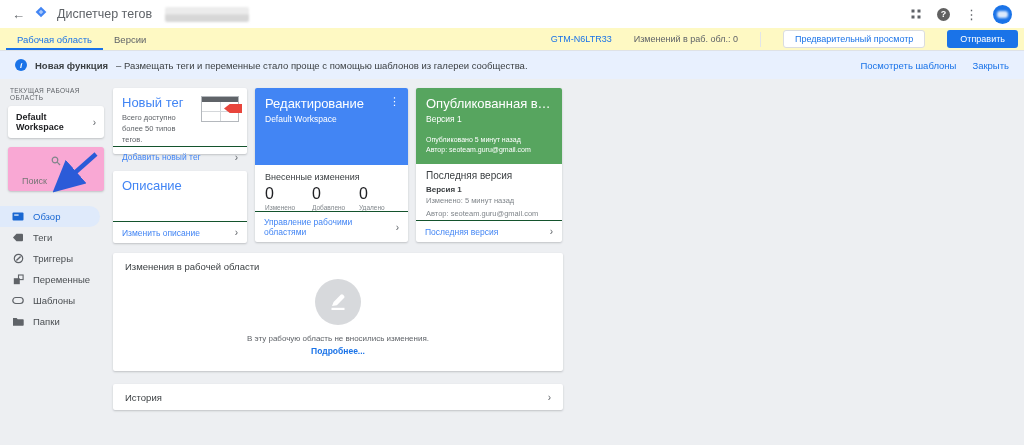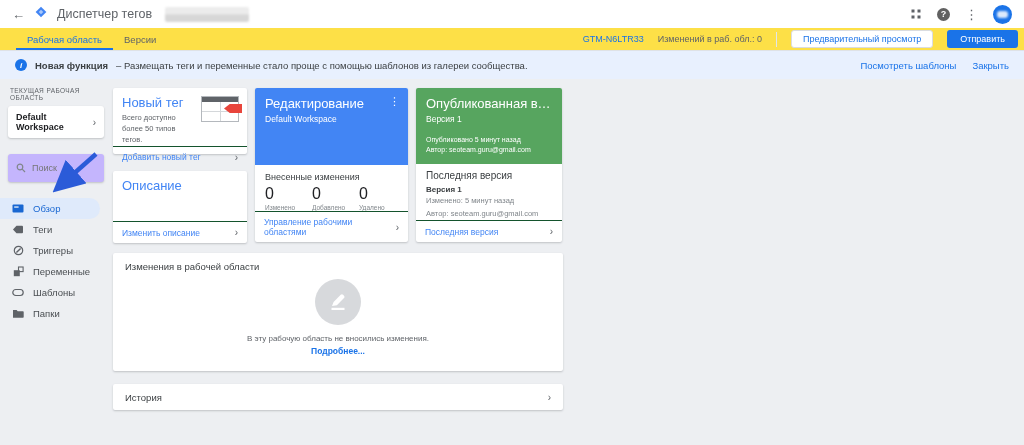--- a/index.html
+++ b/index.html
@@ -16,24 +16,24 @@
               background:linear-gradient(#ececec 45%, #d7d7d7 55%); filter:blur(1px); }
   .topbar-right { margin-left:auto; display:flex; align-items:center; gap:15px; }
   .grid-icon svg { display:block; }
   .help-icon { width:13px; height:13px; border-radius:50%; background:#616161; color:#fff;
                font-size:9px; font-weight:bold; display:flex; align-items:center; justify-content:center; cursor:pointer; }
   .morev { color:#5f6368; font-size:13px; cursor:pointer; }
   .avatar { width:19px; height:19px; border-radius:50%; background:#1a73e8; position:relative; cursor:pointer; overflow:hidden; }
   .avatar::after { content:""; position:absolute; left:4px; top:6px; width:11px; height:7px;
                    background:#fff; opacity:.85; border-radius:3px; filter:blur(1px); }
   
-  .tabbar { height:23px; background:#fde047; border-bottom:1px solid #dfe2e6; display:flex; align-items:center; padding-left:16px; }
+  .tabbar { height:23px; background:#fef9c3; border-bottom:1px solid #dfe2e6; display:flex; align-items:center; padding-left:6px; }
   .tab { padding:0 11px; height:100%; display:flex; align-items:center; font-size:9.5px; color:#5f6368; cursor:pointer; }
   .tab.active { color:#1a73e8; box-shadow:inset 0 -2px 0 #1a73e8; }
-  .tabbar-right { margin-left:auto; display:flex; align-items:center; gap:14px; padding-right:6px; }
+  .tabbar-right { margin-left:auto; display:flex; align-items:center; gap:22px; padding-right:6px; }
   .container-id { color:#1a73e8; font-size:9px; cursor:pointer; }
   .changes-count { color:#5f6368; font-size:9px; }
   .vsep { width:1px; height:15px; background:#e2e5e9; }
   .btn-outline { border:1px solid #dadce0; background:#fff; color:#1a73e8; font-size:9px;
                  padding:3px 11px; border-radius:3px; cursor:pointer; font-family:inherit;text-align:center; }
   .btn-primary { border:none; background:#1a73e8; color:#fff; font-size:9px;
                  padding:4px 13px; border-radius:3px; cursor:pointer; font-family:inherit; }
   
   .banner { height:28px; background:#e8f0fe; display:flex; align-items:center; padding:0 15px; gap:8px; font-size:9.5px; }
   .info-icon { width:12px; height:12px; border-radius:50%; background:#1a73e8; color:#fff; flex-shrink:0;
@@ -43,22 +43,22 @@
   .banner-right { margin-left:auto; display:flex; gap:16px; }
   .banner-link { color:#1a73e8; cursor:pointer; font-size:9.5px; }
   
   .main { display:flex; height:366px; }
   .sidebar { width:112px; flex-shrink:0; position:relative; padding-top:8px; }
   .side-label { font-size:6.5px; letter-spacing:.4px; color:#5f6368; padding:0 10px 5px; }
   .ws-box { margin:0 8px 9px; background:#fff; border-radius:3px; box-shadow:0 1px 2px rgba(60,64,67,.25);
             padding:6px 8px; display:flex; align-items:center; justify-content:space-between;
             font-size:9px; font-weight:bold; color:#202124; cursor:pointer; }
   .ws-chevron { color:#5f6368; font-size:10px; font-weight:normal; }
-  .search-box { margin:16px 8px; background:#c4b5fd; border-radius:3px; box-shadow:0 1px 2px rgba(60,64,67,.25);
-                padding:5px 8px; display:flex; align-items:center; gap:6px; }
+  .search-box { margin:9px 8px; background:#f9a8d4; border-radius:3px; box-shadow:0 1px 2px rgba(60,64,67,.25);
+                padding:5px 8px; display:flex; align-items:center; gap:6px;flex-direction:column; }
   .search-box input { border:none; outline:none; width:68px; font-size:9px; color:#5f6368; background:transparent; font-family:inherit; }
   .nav { margin-top:15px; }
   .nav-item { display:flex; align-items:center; gap:9px; padding:5px 0 5px 12px; margin-right:12px;
               font-size:9.5px; color:#4a4e52; border-radius:0 12px 12px 0; cursor:pointer; }
   .nav-item.active { background:#dfeafb; color:#1967d2; }
   .nav-icon { width:12px; display:flex; justify-content:center; }
   .annot-arrow { position:absolute; left:48px; top:68px; z-index:5; pointer-events:none; }
   
   .content { width:450px; margin-left:1px; padding-top:9px; }
   .row1 { display:grid; grid-template-columns:134px 153px 146px; column-gap:8px; }

